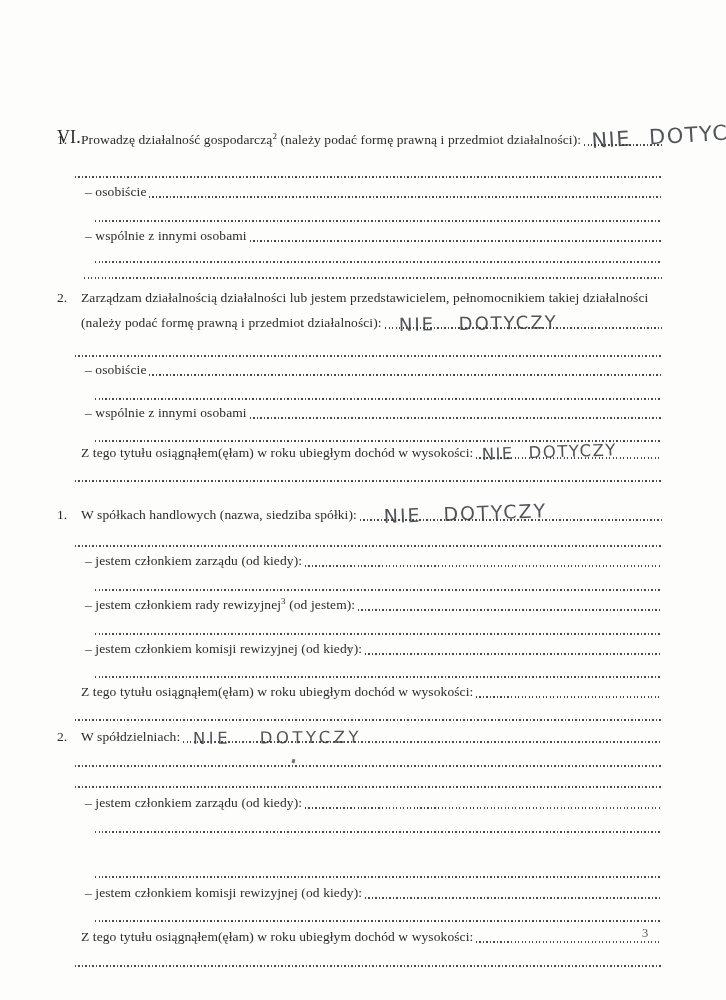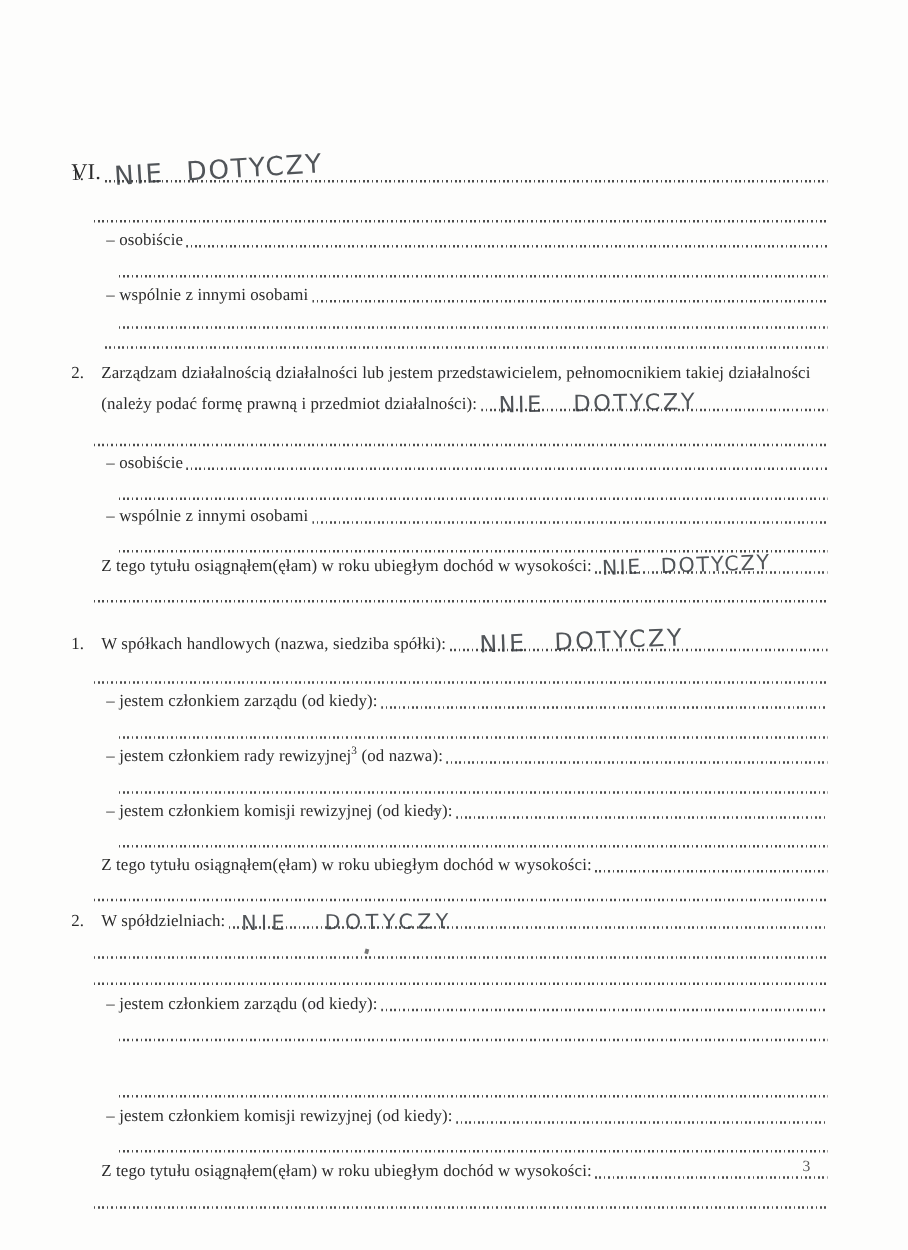--- a/index.html
+++ b/index.html
@@ -86,20 +86,21 @@
 
 <div class="page">
   <div class="content">
 
     <div class="line heading" style="top:57px">
       <span class="lbl">VI.</span>
     </div>
 
     <div class="line" style="top:73px">
       <span class="num">1.</span>
+      <span class="lbl"><span>Prowadzę działalność gospodarczą</span><sup>2</sup><span> (należy podać formę prawną i przedmiot działalności):</span></span>
       <span class="dots">
         <span class="hand hand-vi1">NIE DOTYCZY</span>
       </span>
     </div>
     <div class="dotline full" style="top:118px"></div>
 
     <div class="line" style="top:125px;left:28px">
       <span class="lbl">– osobiście</span>
       <span class="dots"></span>
     </div>
@@ -157,21 +158,21 @@
     </div>
     <div class="dotline full" style="top:487px"></div>
 
     <div class="line" style="top:494px;left:28px">
       <span class="lbl">– jestem członkiem zarządu (od kiedy):</span>
       <span class="dots"></span>
     </div>
     <div class="dotline indent" style="top:531px"></div>
 
     <div class="line" style="top:538px;left:28px">
-      <span class="lbl"><span>– jestem członkiem rady rewizyjnej</span><sup>3</sup><span> (od nazwa):</span></span>
+      <span class="lbl"><span>– jestem członkiem rady rewizyjnej</span><sup>3</sup><span> (od jestem):</span></span>
       <span class="dots"></span>
     </div>
     <div class="dotline indent" style="top:575px"></div>
 
     <div class="line" style="top:582px;left:28px">
       <span class="lbl">– jestem członkiem komisji rewizyjnej (od kiedy):</span>
       <span class="dots"></span>
     </div>
     <div class="dotline indent" style="top:618px"></div>
 

